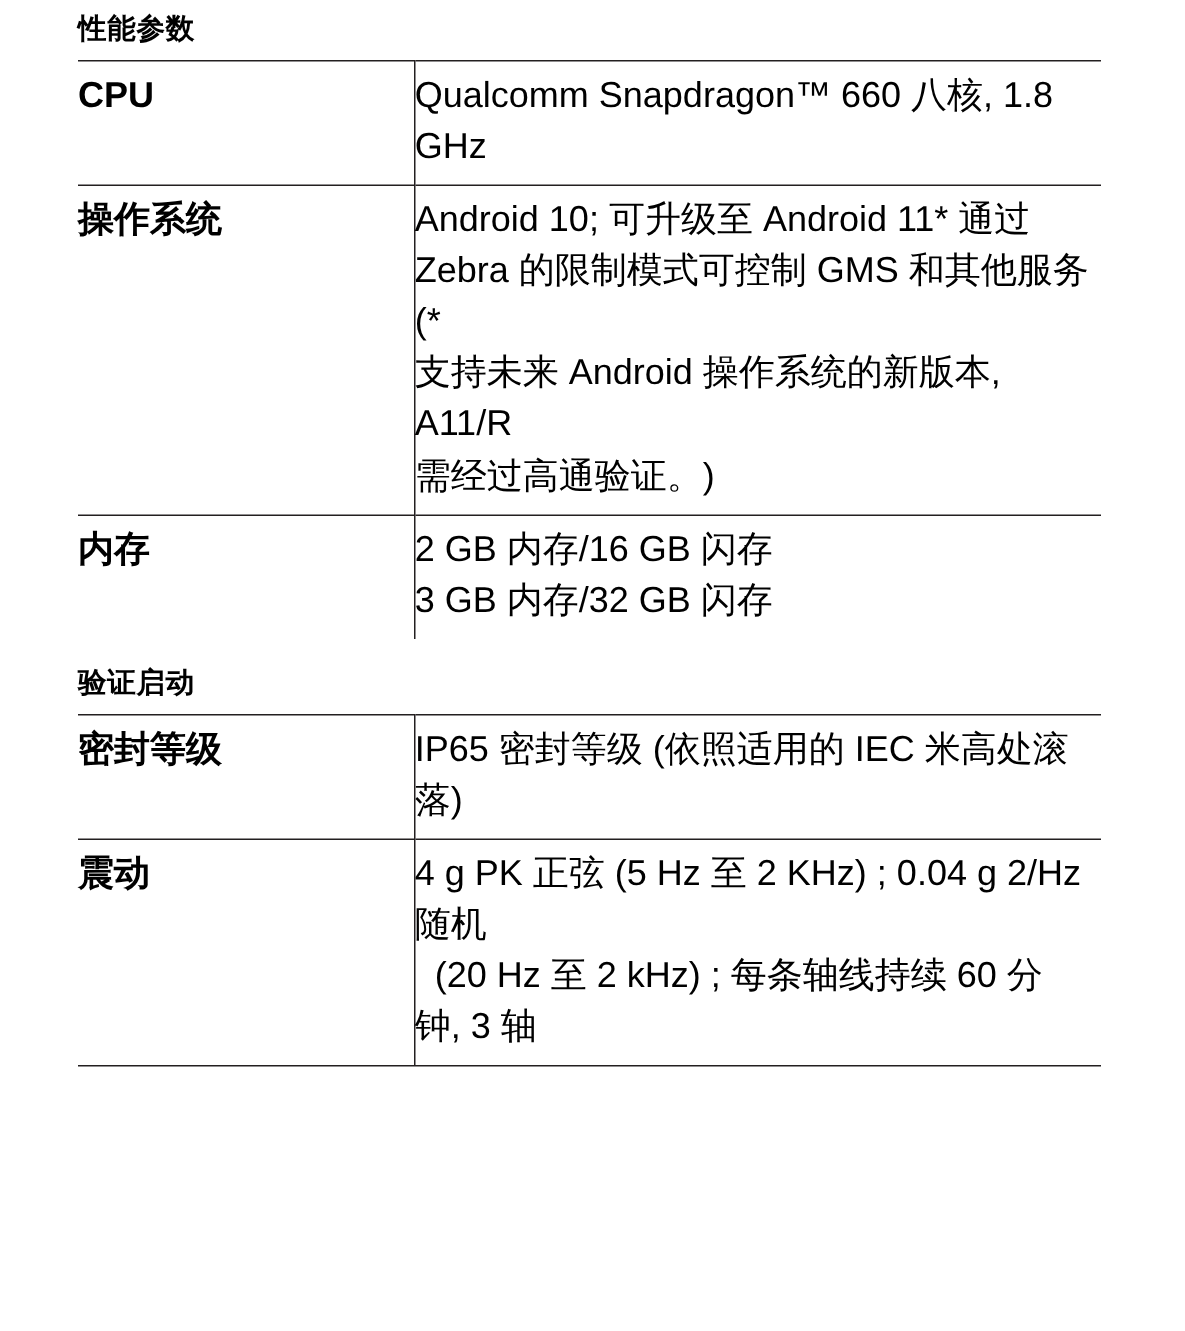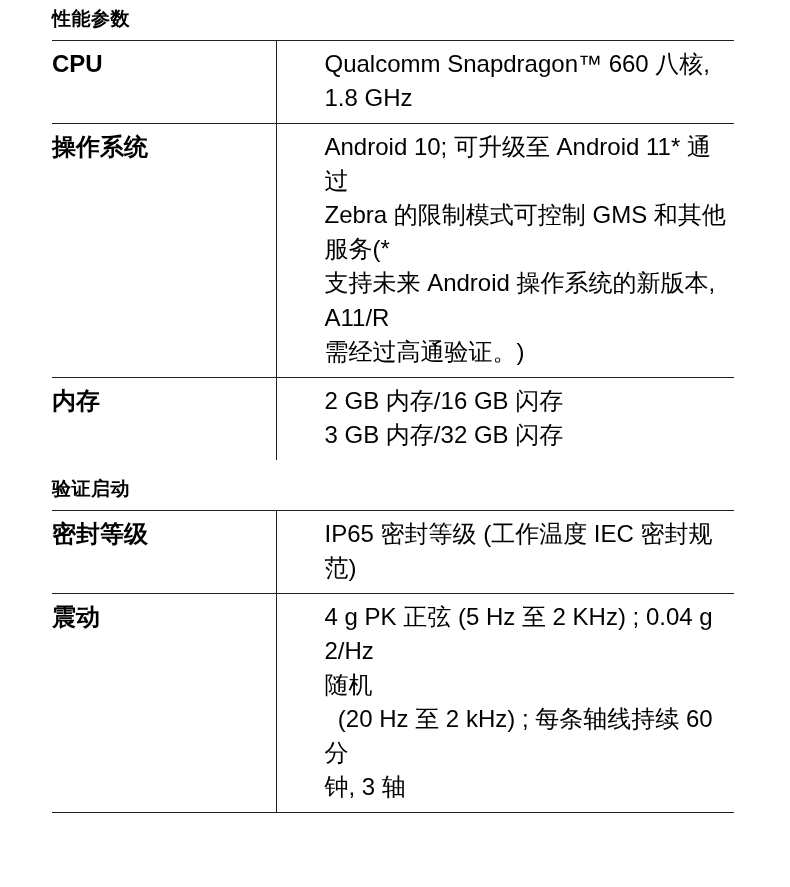--- a/index.html
+++ b/index.html
@@ -53,21 +53,20 @@
   }
   td.value {
     border-left: 1.5px solid #231f20;
     padding-left: 12px;
     padding-right: 6px;
     box-sizing: border-box;
   }
   .value-line {
     display: block;
     white-space: pre-wrap;
-    margin-left: 48px;
   }
   .bottom-rule {
     width: 682px;
     margin-left: 52px;
     border-top: 1.5px solid #231f20;
     height: 0;
   }
   .spacer {
     height: 10px;
   }
@@ -106,21 +105,21 @@
   </table>
 
   <div class="spacer"></div>
 
   <div class="section-title">验证启动</div>
   <table class="spec">
     <tbody>
       <tr>
         <td class="label">密封等级</td>
         <td class="value">
-          <span class="value-line">IP65 密封等级 (工作温度 IEC 密封规范)</span>
+          <span class="value-line">IP65 密封等级 (依照适用的 IEC 米高处滚落)</span>
         </td>
       </tr>
       <tr>
         <td class="label">震动</td>
         <td class="value">
           <span class="value-line">4 g PK 正弦 (5 Hz 至 2 KHz) ; 0.04 g 2/Hz</span>
           <span class="value-line">随机</span>
           <span class="value-line">  (20 Hz 至 2 kHz) ; 每条轴线持续 60 分</span>
           <span class="value-line">钟, 3 轴</span>
         </td>

